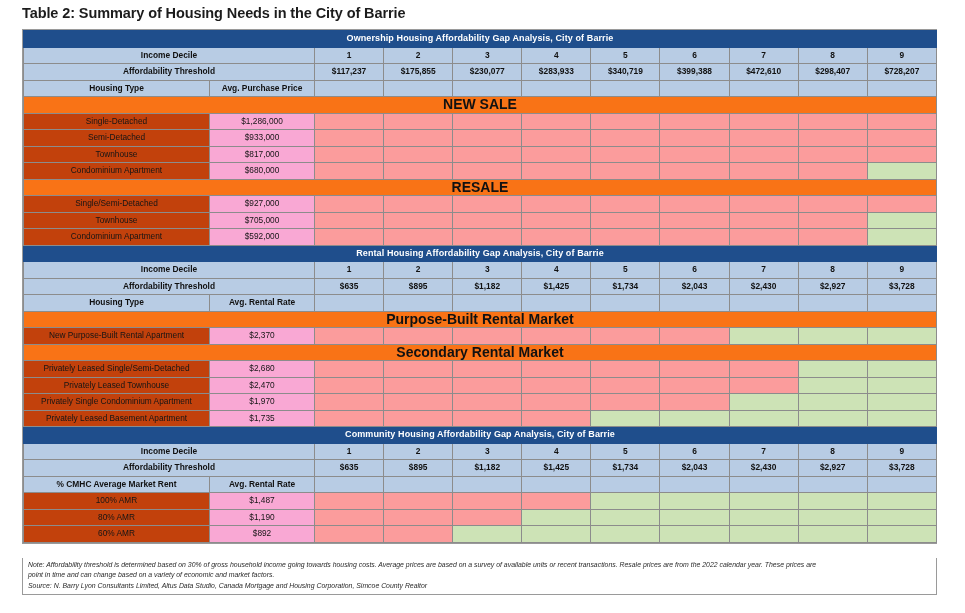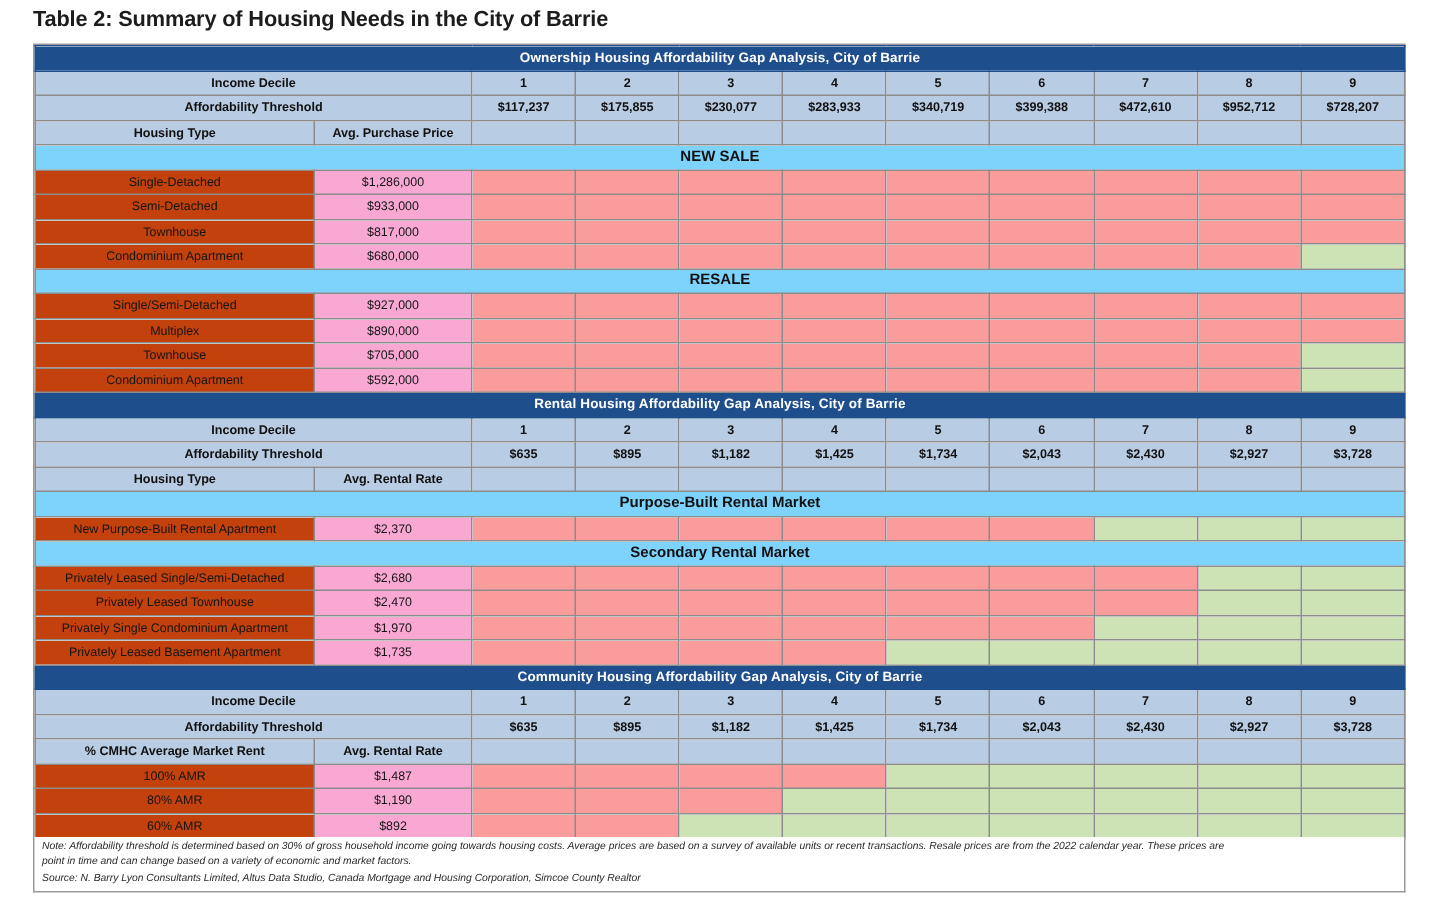--- a/index.html
+++ b/index.html
@@ -60,23 +60,23 @@
     margin-top:44px;
   }
   .hdr{
     background:#b8cce4;
     font-weight:bold;
     font-size:8.4px;
     color:#111;
   }
   .hdr-blank{background:#b8cce4;}
   .section{
-    background:#7dd3fc;
+    background:#f97316;
     font-weight:bold;
-    font-size:10px;
+    font-size:14px;
     color:#111;
   }
   .rowlabel{
     background:#c2410c;
     font-size:8.3px;
     color:#151515;
   }
   .price{
     background:#f9a8d4;
     font-size:8.3px;
@@ -142,21 +142,21 @@
           </tr>
           <tr>
             <td class="hdr" colspan="2">Affordability Threshold</td>
             <td class="hdr">$117,237</td>
             <td class="hdr">$175,855</td>
             <td class="hdr">$230,077</td>
             <td class="hdr">$283,933</td>
             <td class="hdr">$340,719</td>
             <td class="hdr">$399,388</td>
             <td class="hdr">$472,610</td>
-            <td class="hdr">$952,712</td>
+            <td class="hdr">$298,407</td>
             <td class="hdr">$728,207</td>
           </tr>
           <tr>
             <td class="hdr">Housing Type</td>
             <td class="hdr">Avg. Purchase Price</td>
             <td class="hdr-blank"></td>
             <td class="hdr-blank"></td>
             <td class="hdr-blank"></td>
             <td class="hdr-blank"></td>
             <td class="hdr-blank"></td>
@@ -219,33 +219,20 @@
             <td class="red"></td>
             <td class="red"></td>
             <td class="green"></td>
           </tr>
           <tr>
             <td class="section" colspan="11">RESALE</td>
           </tr>
           <tr>
             <td class="rowlabel">Single/Semi-Detached</td>
             <td class="price">$927,000</td>
-            <td class="red"></td>
-            <td class="red"></td>
-            <td class="red"></td>
-            <td class="red"></td>
-            <td class="red"></td>
-            <td class="red"></td>
-            <td class="red"></td>
-            <td class="red"></td>
-            <td class="red"></td>
-          </tr>
-          <tr>
-            <td class="rowlabel">Multiplex</td>
-            <td class="price">$890,000</td>
             <td class="red"></td>
             <td class="red"></td>
             <td class="red"></td>
             <td class="red"></td>
             <td class="red"></td>
             <td class="red"></td>
             <td class="red"></td>
             <td class="red"></td>
             <td class="red"></td>
           </tr>

